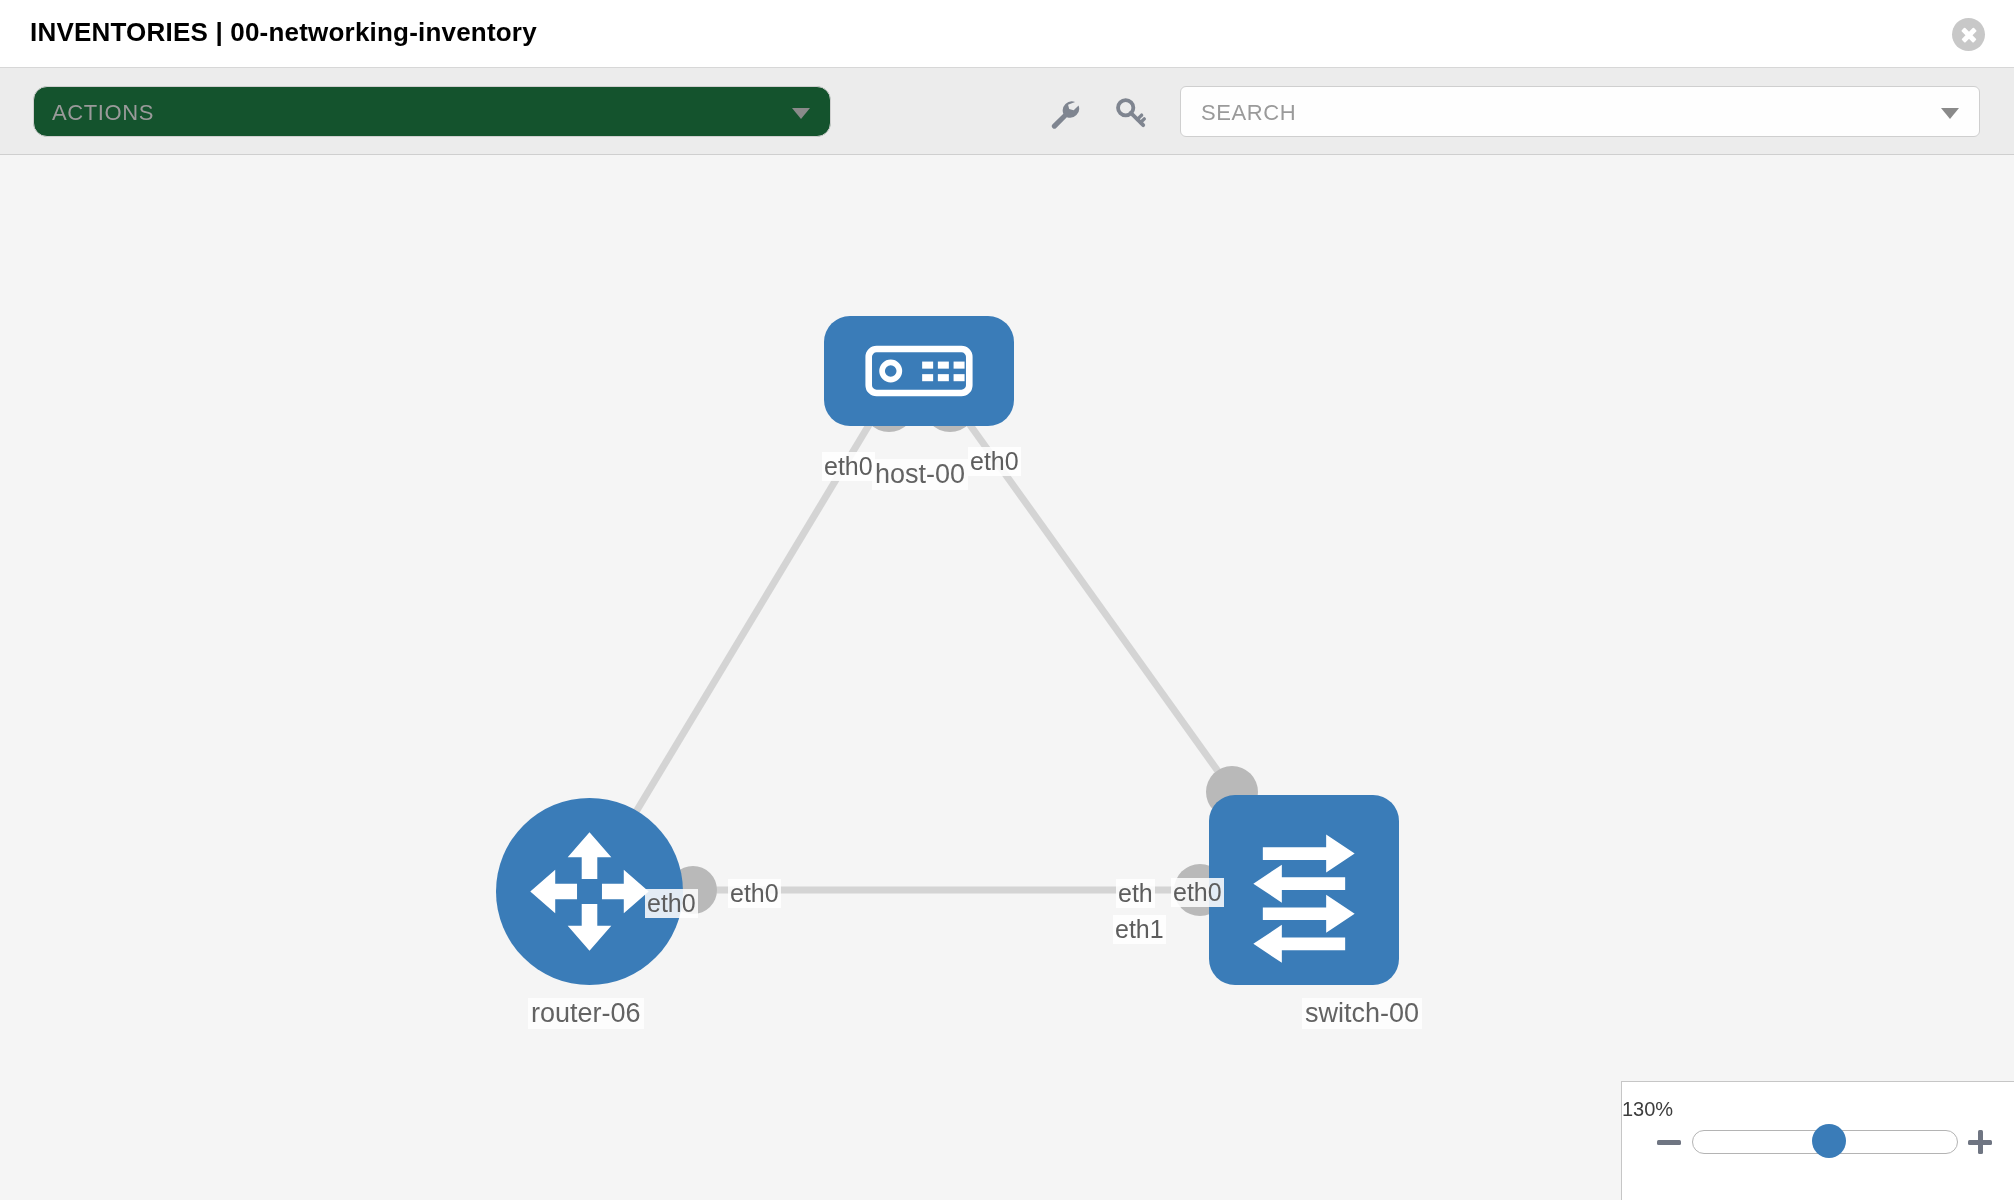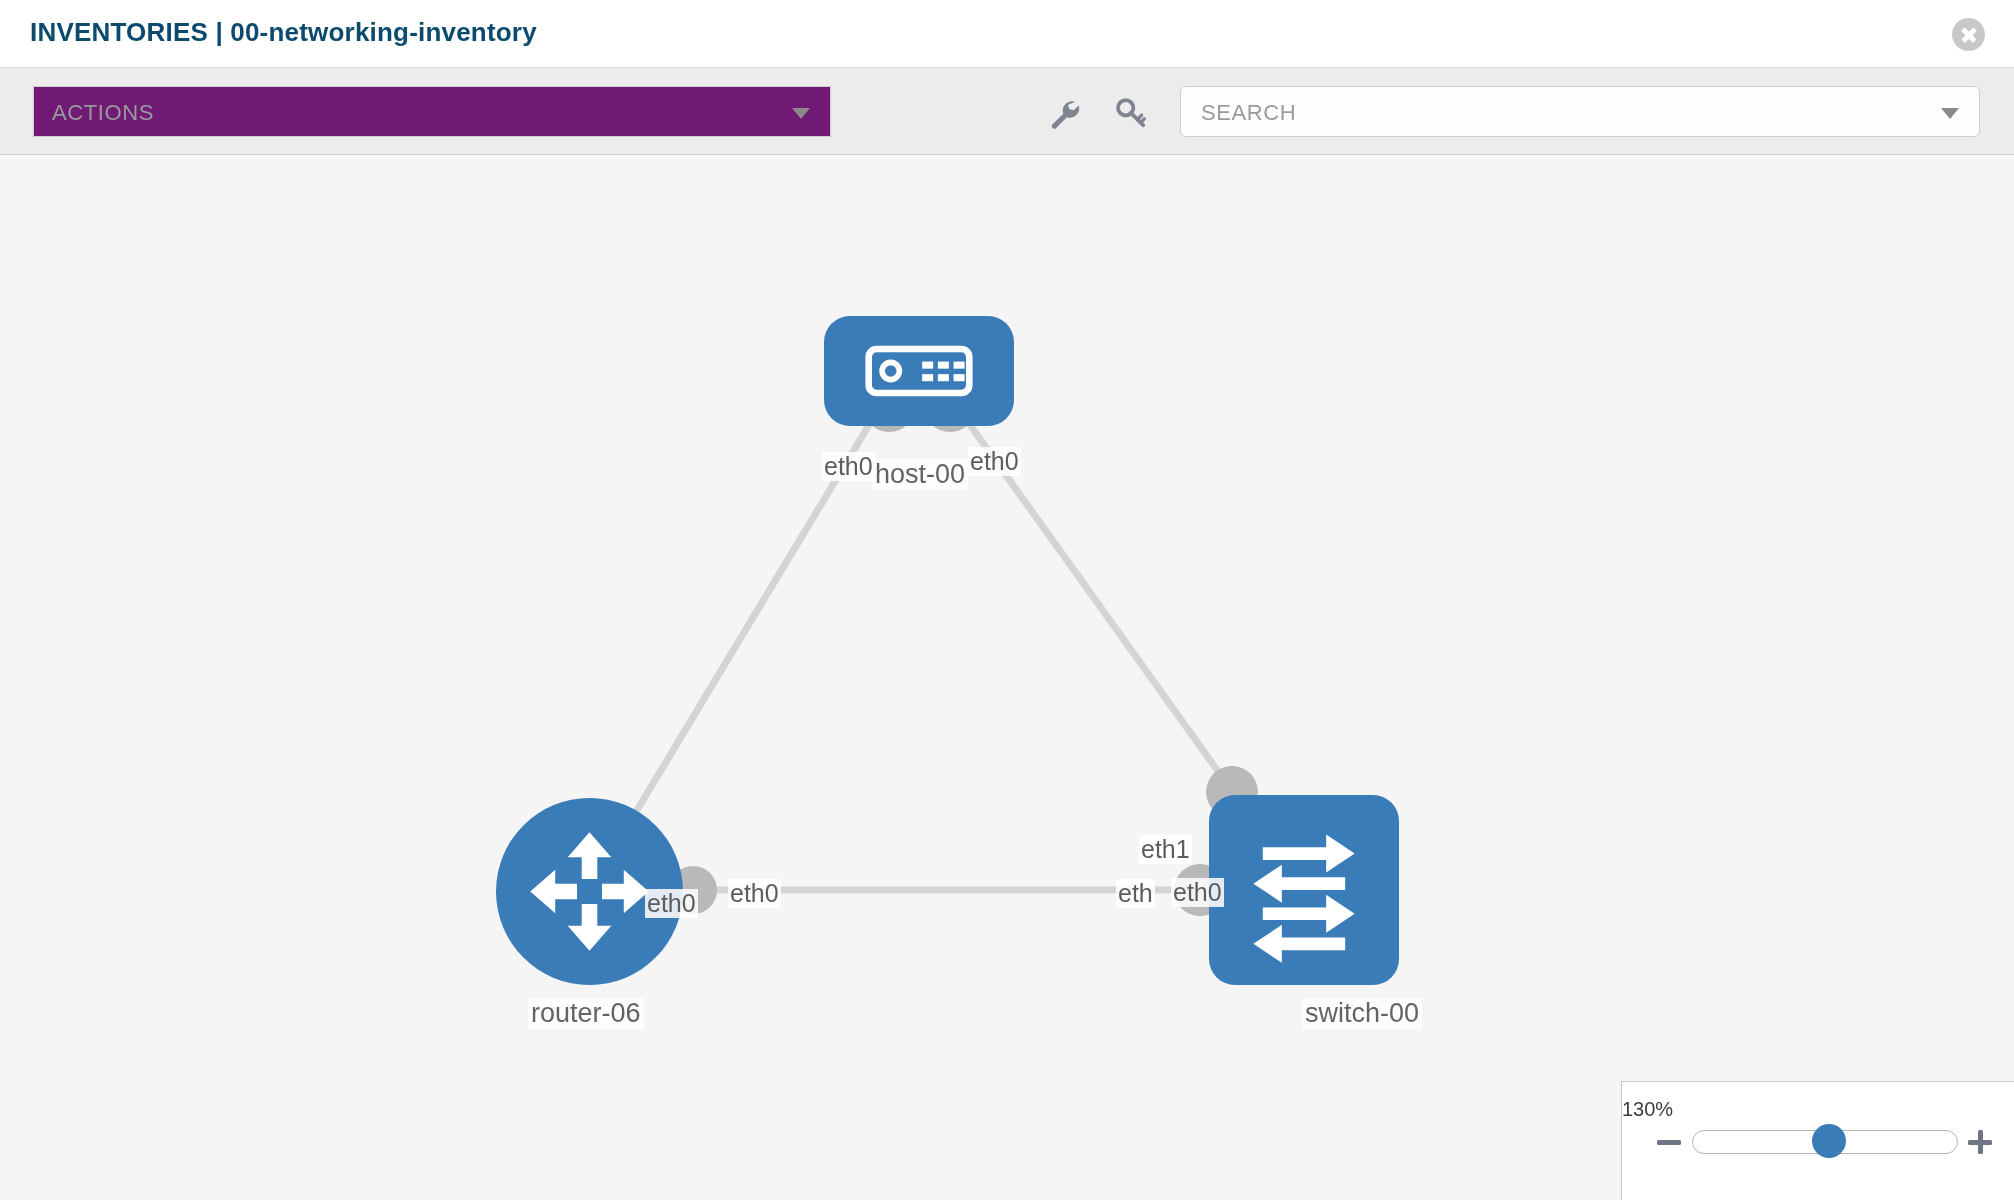--- a/index.html
+++ b/index.html
@@ -24,21 +24,21 @@
     background: #ffffff;
     border-bottom: 1px solid #d7d7d7;
     box-sizing: border-box;
   }
   .header-title {
     position: absolute;
     left: 30px;
     top: 17px;
     font-size: 26px;
     font-weight: bold;
-    color: #0c4a6e;
+    color: #000000;
     letter-spacing: 0.2px;
     white-space: nowrap;
   }
   .close-btn {
     position: absolute;
     right: 29px;
     top: 18px;
     width: 33px;
     height: 33px;
     border-radius: 50%;
@@ -67,23 +67,23 @@
     background: #ececec;
     border-bottom: 1px solid #cfcfcf;
     box-sizing: border-box;
   }
   .actions-select {
     position: absolute;
     left: 33px;
     top: 18px;
     width: 798px;
     height: 51px;
-    background: #701a75;
+    background: #14532d;
     border: 1px solid #cfcfcf;
-    border-radius: 0;
+    border-radius: 14px;
     box-sizing: border-box;
     cursor: pointer;
   }
   .actions-select .label {
     position: absolute;
     left: 18px;
     top: 13px;
     font-size: 22px;
     color: #9a9a9a;
     letter-spacing: 0.6px;
@@ -355,21 +355,21 @@
     </div>
     <div class="node-label" style="left:1302px; top:843px;">switch-00</div>
   </div>
 
   <div class="edge-label" style="left:822px; top:297px;">eth0</div>
   <div class="edge-label" style="left:968px; top:292px;">eth0</div>
   <div class="edge-label" style="left:645px; top:734px;">eth0</div>
   <div class="edge-label" style="left:1171px; top:723px;">eth0</div>
   <div class="edge-label" style="left:728px; top:724px;">eth0</div>
   <div class="edge-label" style="left:1100px; top:724px;margin-left:16px;">eth</div>
-  <div class="edge-label" style="left:1113px; top:680px;margin-left:26px;">eth1</div>
+  <div class="edge-label" style="left:1113px; top:760px;">eth1</div>
 
 </div>
 
 <div class="zoom-panel">
   <div class="zoom-level">130%</div>
   <div class="zoom-minus">
     <i class="h"></i>
   </div>
   <div class="zoom-track"></div>
   <div class="zoom-thumb"></div>

